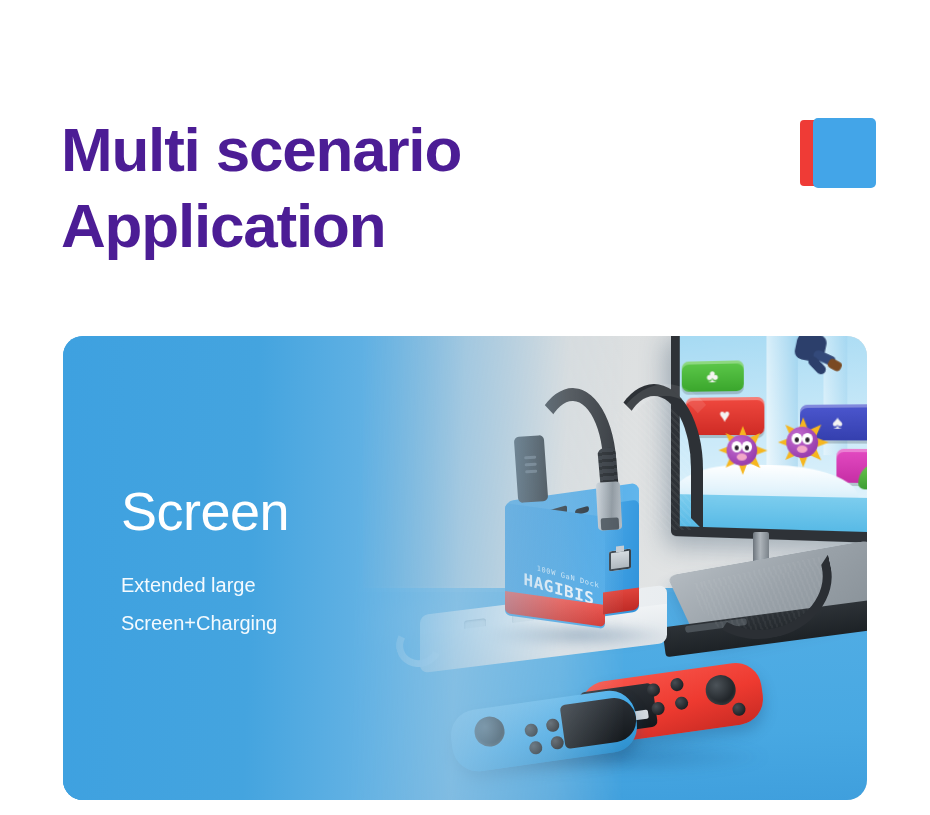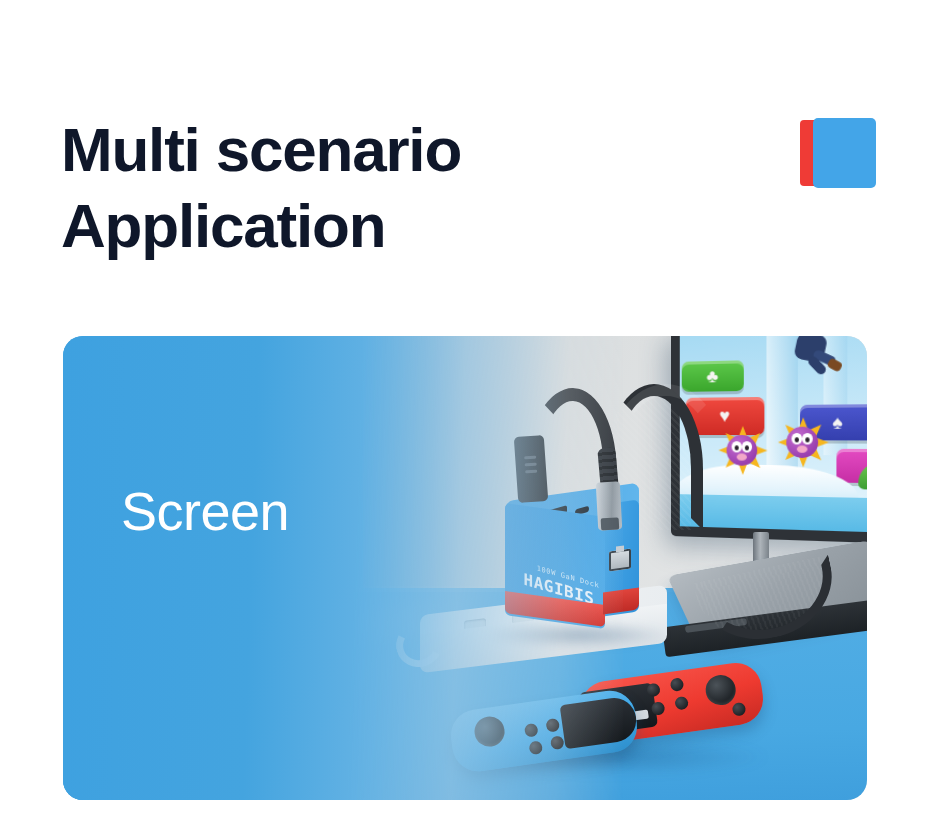--- a/index.html
+++ b/index.html
@@ -26,21 +26,21 @@
   .page-title {
     position: absolute;
     left: 61px;
     top: 112px;
     width: 640px;
     margin: 0;
     font-size: 62px;
     line-height: 76px;
     font-weight: bold;
     letter-spacing: -1.2px;
-    color: #0f172a;
+    color: #4c1d95;
     white-space: pre-line;
   }
   .brand-logo {
     position: absolute;
     left: 800px;
     top: 118px;
     width: 76px;
     height: 70px;
   }
   .brand-logo .logo-bar {
@@ -716,14 +716,16 @@
     <div class="btn-round" style="left:76px; top:40px;"></div>
     <div class="btn-round" style="left:98px; top:38px;"></div>
     <div class="btn-small" style="left:134px; top:38px;"></div>
     <div class="joycon-rail" style="left:112px; width:74px; border-radius:6px 26px 26px 6px;"></div>
   </div>
 
   <div class="blue-veil"></div>
 
   <div class="scene-text">
     <h2 class="scene-heading">Screen</h2>
+    <p class="scene-sub">Extended large
+Screen+Charging</p>
   </div>
 </div>
 
 </body></html>

